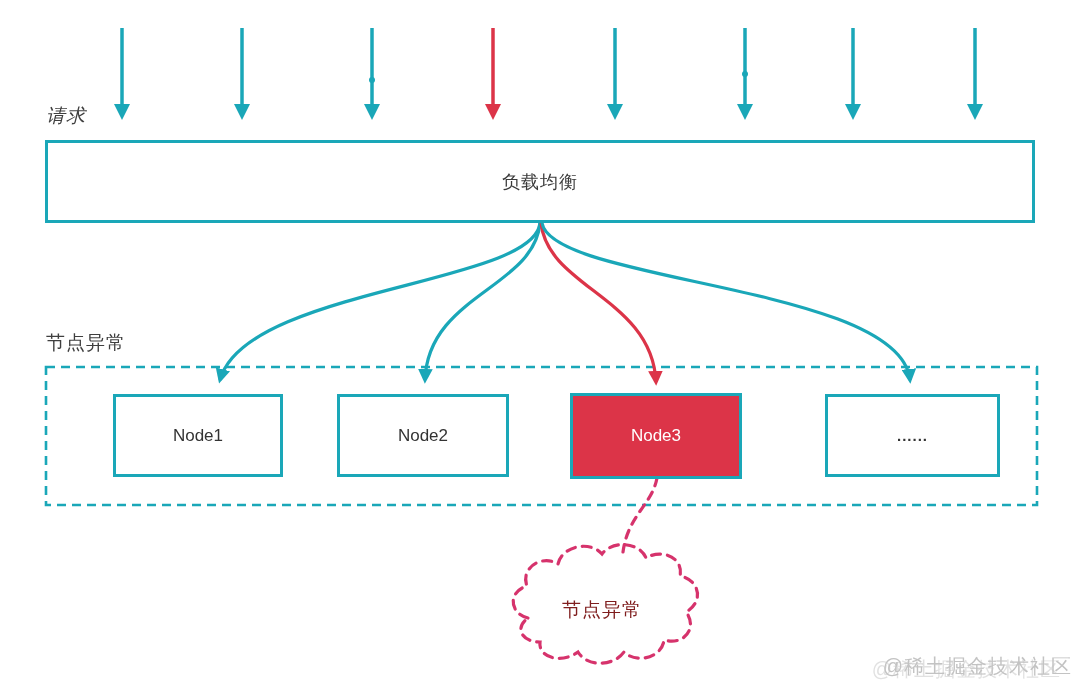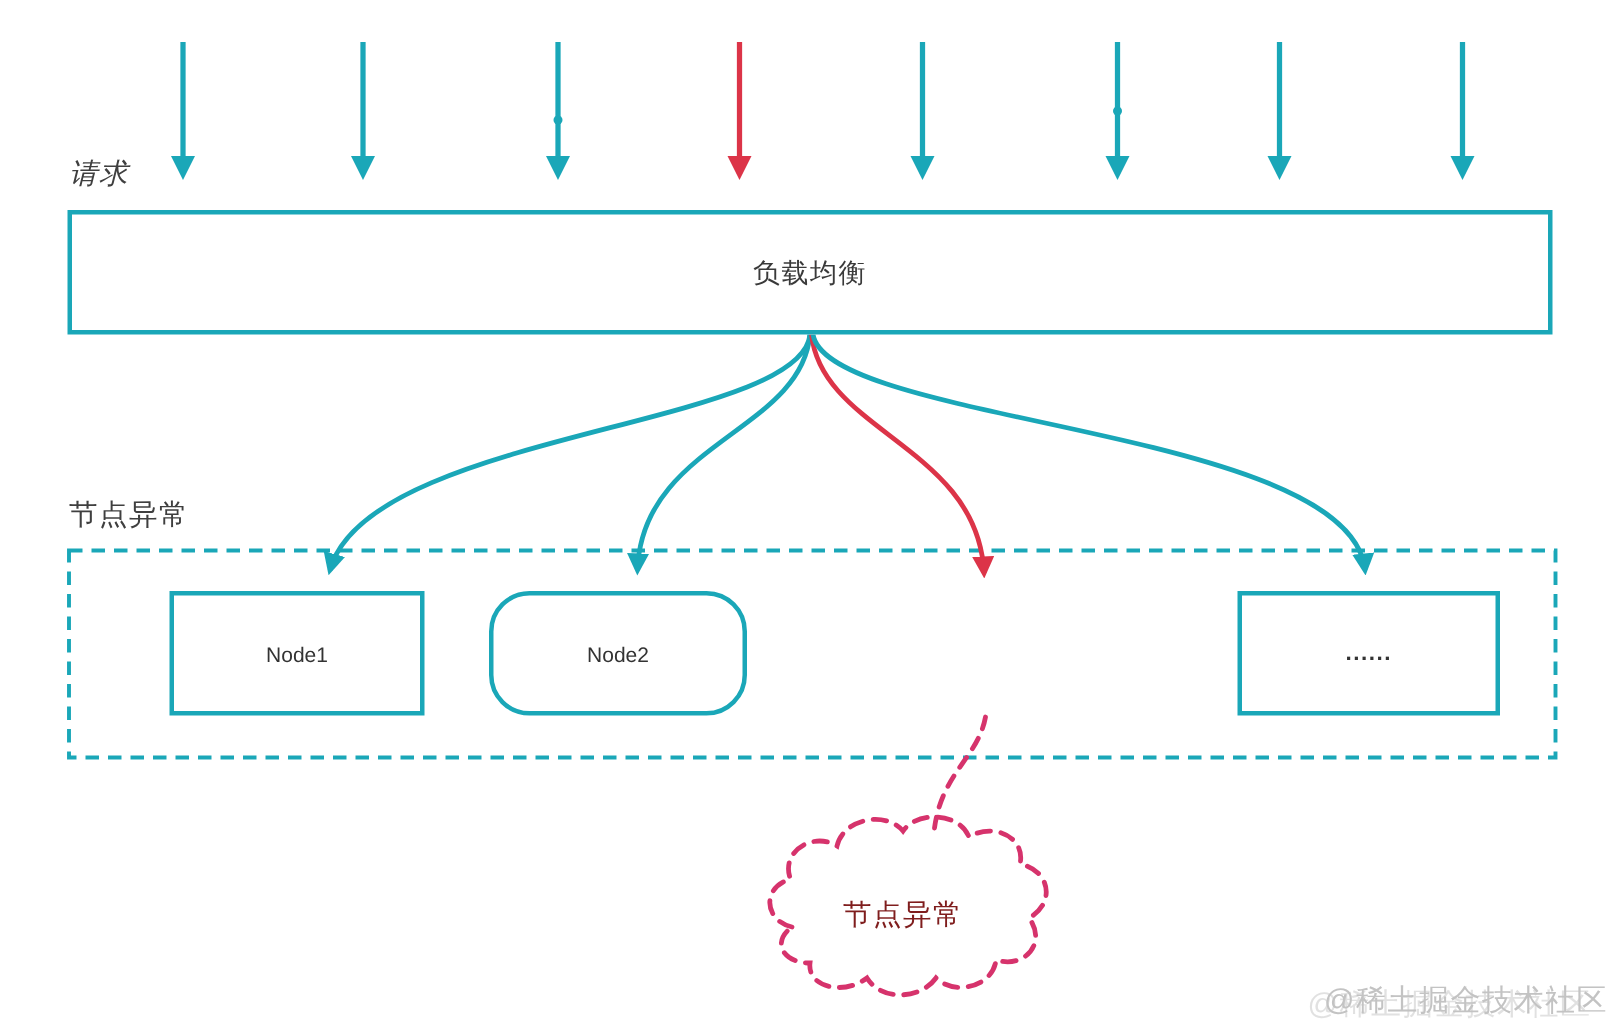--- a/index.html
+++ b/index.html
@@ -28,24 +28,24 @@
     display:flex;align-items:center;justify-content:center;
   }
   .lb-box .lb-label{
     font-size:18px;color:#3a3a3a;letter-spacing:1px;
   }
   .node{
     position:absolute;
     border:3px solid #1aa7b8;
     background:#fff;
     display:flex;align-items:center;justify-content:center;
-    font-size:14px;color:#333;
+    font-size:17px;color:#333;
   }
   .node-1{left:113px;top:394px;width:164px;height:77px;}
-  .node-2{left:326px;top:394px;width:166px;height:77px;border-radius:27px;}
+  .node-2{left:337px;top:394px;width:166px;height:77px;}
   .node-3{left:570px;top:393px;width:166px;height:80px;background:#dc3448;color:#fff;}
   .node-4{left:825px;top:394px;width:169px;height:77px;font-size:15px;font-weight:bold;letter-spacing:1px;}
   .cloud-label{
     position:absolute;
     left:540px;top:597px;width:124px;
     text-align:center;
     font-size:19px;color:#7f1d1d;letter-spacing:1px;
   }
   .watermark{
     position:absolute;
@@ -122,20 +122,23 @@
   </div>
 
   <div class="label label-cluster">节点异常</div>
 
   <div class="node node-1">
     <span>Node1</span>
   </div>
   <div class="node node-2">
     <span>Node2</span>
   </div>
+  <div class="node node-3">
+    <span>Node3</span>
+  </div>
   <div class="node node-4">
     <span>......</span>
   </div>
 
   <div class="cloud-label">节点异常</div>
 
   <div class="watermark">
     <span class="ghost">@稀土掘金技术社区</span>
     <span class="main-mark">@稀土掘金技术社区</span>
   </div>

